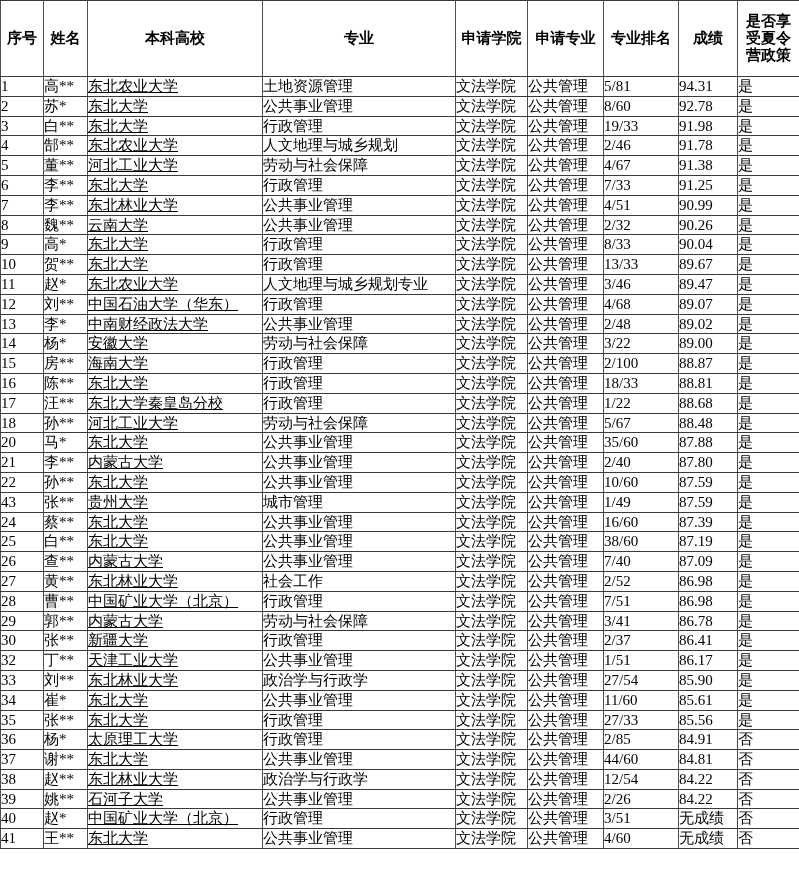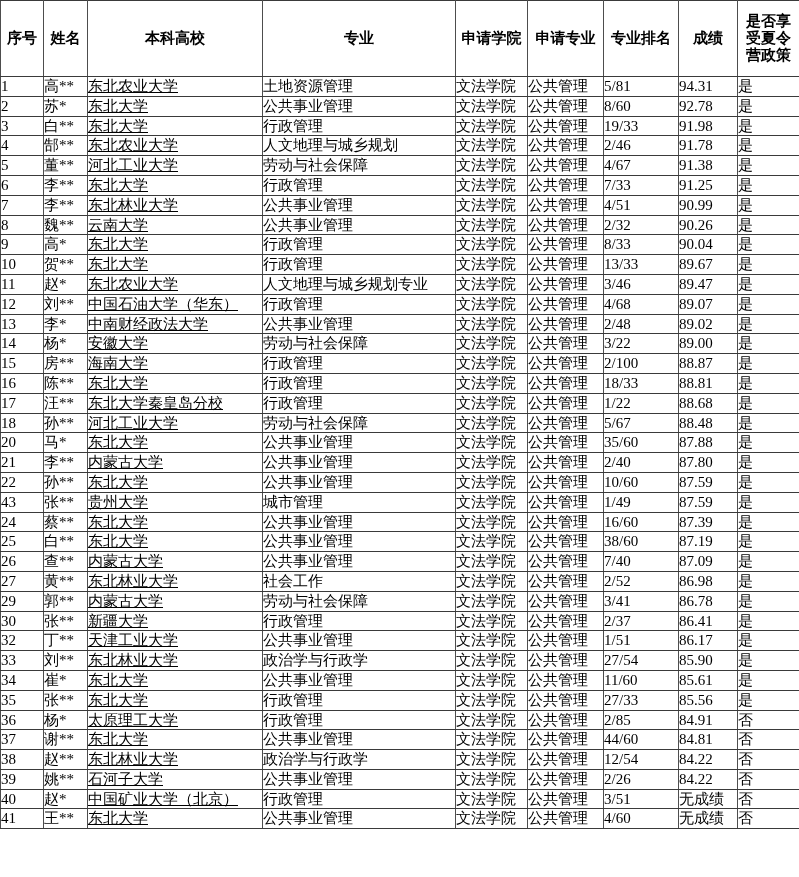--- a/index.html
+++ b/index.html
@@ -365,20 +365,31 @@
     <td class="c-name">黄**</td>
     <td class="c-univ">东北林业大学</td>
     <td class="c-major">社会工作</td>
     <td class="c-college">文法学院</td>
     <td class="c-amajor">公共管理</td>
     <td class="c-rank">2/52</td>
     <td class="c-score">86.98</td>
     <td class="c-policy">是</td>
   </tr>
       <tr>
+    <td class="c-seq">28</td>
+    <td class="c-name">曹**</td>
+    <td class="c-univ">中国矿业大学（北京）</td>
+    <td class="c-major">行政管理</td>
+    <td class="c-college">文法学院</td>
+    <td class="c-amajor">公共管理</td>
+    <td class="c-rank">7/51</td>
+    <td class="c-score">86.98</td>
+    <td class="c-policy">是</td>
+  </tr>
+      <tr>
     <td class="c-seq">29</td>
     <td class="c-name">郭**</td>
     <td class="c-univ">内蒙古大学</td>
     <td class="c-major">劳动与社会保障</td>
     <td class="c-college">文法学院</td>
     <td class="c-amajor">公共管理</td>
     <td class="c-rank">3/41</td>
     <td class="c-score">86.78</td>
     <td class="c-policy">是</td>
   </tr>

